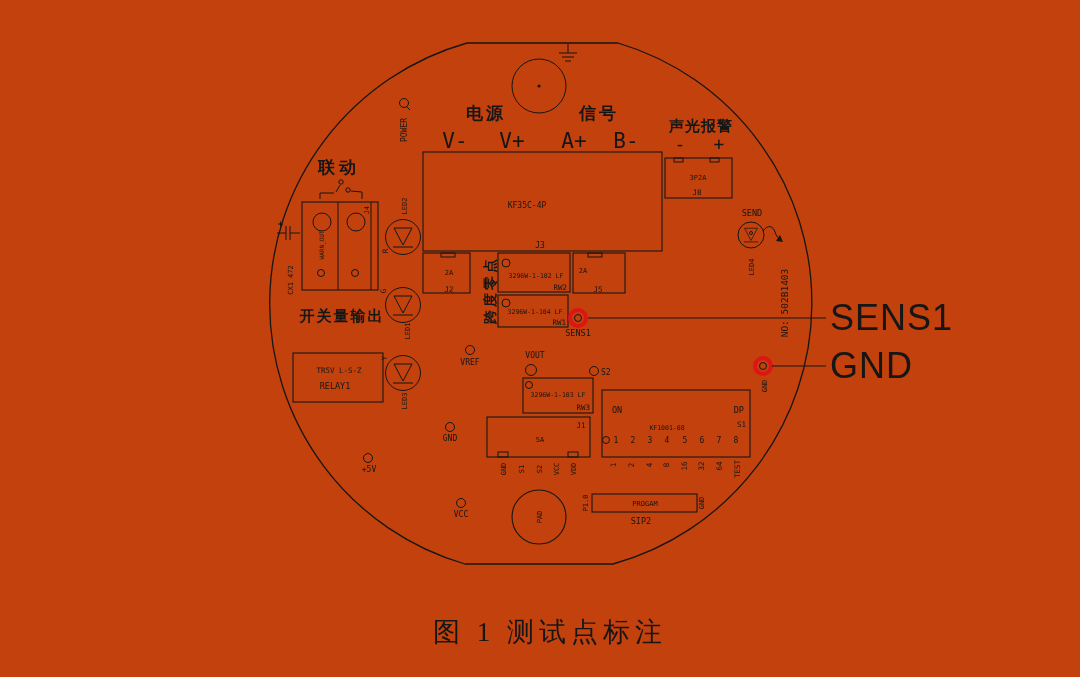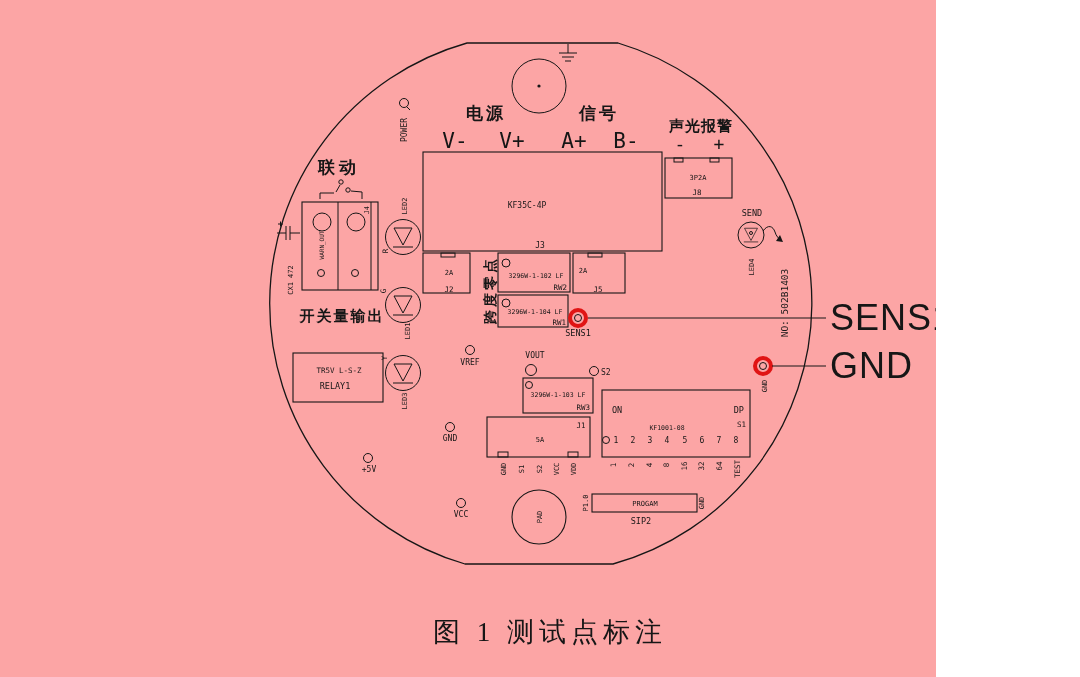--- a/index.html
+++ b/index.html
@@ -1,16 +1,16 @@
 <!DOCTYPE html>
 <html><head>
 <meta charset="utf-8">
 <style>
   html,body{margin:0;padding:0;background:#ffffff;}
-  .stage{position:relative;width:936px;height:677px;background:#fca5a5;overflow:hidden;}
+  .stage{position:relative;width:1080px;height:677px;background:#c2410c;overflow:hidden;}
   svg{display:block;}
   text{fill:#161616;}
   .silk{font-family:"DejaVu Sans Mono",monospace;}
   .cjk{font-family:"DejaVu Sans",sans-serif;font-weight:700;}
   .term{font-family:"DejaVu Sans Mono",monospace;font-weight:400;}
   .callout{font-family:"Liberation Sans","DejaVu Sans",sans-serif;}
   .caption{font-family:"Liberation Serif","DejaVu Serif",serif;}
   .ln{stroke:#161616;fill:none;stroke-width:1.1;}
   .thin{stroke:#161616;fill:none;stroke-width:1;}
   .red{stroke:#e01414;fill:none;}

